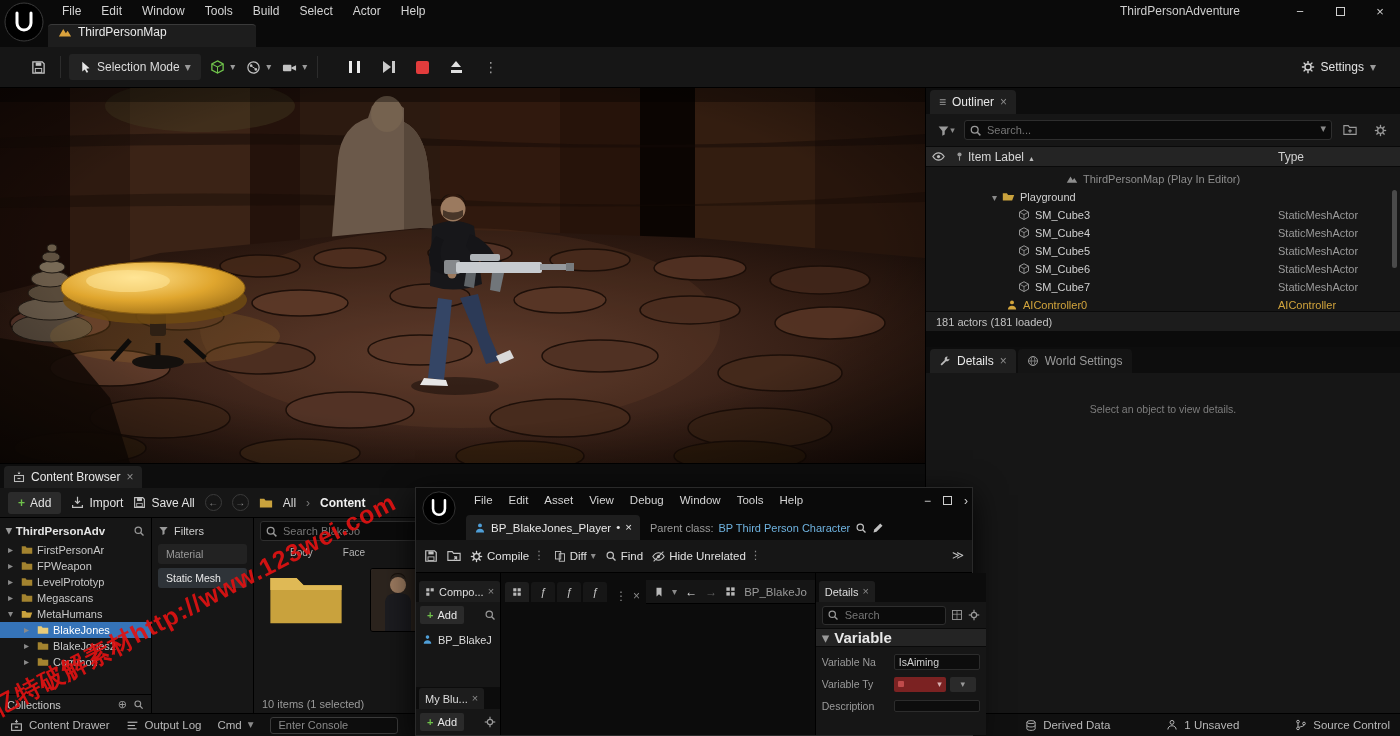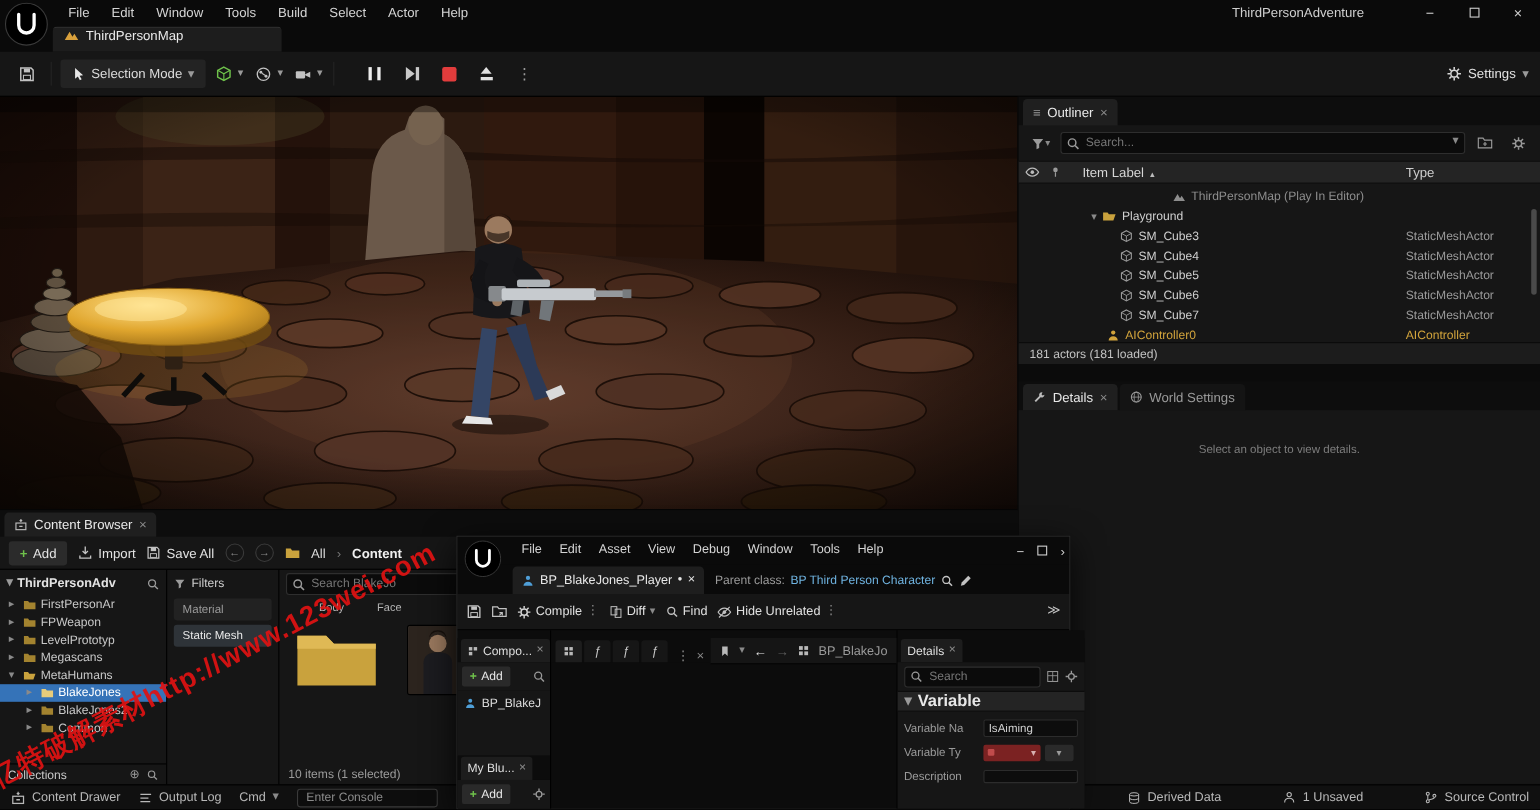--- a/index.html
+++ b/index.html
@@ -38,21 +38,21 @@
 .menus{display:flex;margin-left:52px}
 .mi{padding:0 10px;line-height:22px;color:#d4d4d4;cursor:default}
 .win-title{position:absolute;left:1080px;width:200px;text-align:center;color:#cfcfcf}
 .win-controls{position:absolute;right:0;top:0;height:22px;display:flex;align-items:center}
 .wc{width:40px;height:22px;display:flex;align-items:center;justify-content:center;color:#cfcfcf;font-size:13px}
 .logo-main{position:absolute;left:4px;top:2px;z-index:4}
 
 .tabrow{position:absolute;left:0;top:22px;width:1400px;height:25px;background:#0a0a0a}
 .level-tab{position:absolute;left:48px;top:2px;width:208px;height:23px;background:#1d1d1d;border-radius:4px 4px 0 0;border-top:1px solid #3a3a3a;display:flex;align-items:flex-start;gap:6px;padding:0 10px;color:#eaeaea}
 
-.toolbar{position:absolute;left:0;top:47px;width:1400px;height:41px;background:#161616;border-bottom:1px solid #000;display:flex;align-items:center;padding:0 10px;gap:8px}
+.toolbar{position:absolute;left:0;top:47px;width:1400px;height:41px;background:#161616;border-bottom:1px solid #000;display:flex;align-items:center;padding:0 24px;gap:8px}
 .tbtn{background:transparent;border:0;color:#dcdcdc;display:flex;align-items:center;justify-content:center;gap:5px;height:26px;min-width:28px;cursor:pointer;font-family:inherit;font-size:12px}
 .mode-btn{background:#232323;border-radius:3px;padding:0 10px}
 .vdiv{width:1px;height:22px;background:#050505;border-right:1px solid #2c2c2c}
 .playctl{display:flex;align-items:center;gap:4px;margin-left:14px}
 .pcb{width:30px;height:28px;background:transparent;border:0;display:flex;align-items:center;justify-content:center;cursor:pointer;color:#cfcfcf;font-size:14px}
 .settings{margin-left:auto;display:flex;align-items:center;gap:6px;color:#e2e2e2;cursor:pointer}
 
 .viewport{position:absolute;left:0;top:88px;width:925px;height:375px;background:#120a06;overflow:hidden}
 
 .right-panel{position:absolute;left:925px;top:88px;width:475px;height:625px;background:#161616;border-left:1px solid #000}
@@ -463,21 +463,21 @@
             <path d="M1 8s3-4.5 7-4.5S15 8 15 8s-3 4.5-7 4.5S1 8 1 8z" fill="none" stroke="#bbb" stroke-width="1.4"></path>
             <circle cx="8" cy="8" r="2" fill="#bbb"></circle>
           </svg>
         </span>
       <span style="width:18px;display:flex;justify-content:center">
           <svg width="11" height="11" viewBox="0 0 16 16">
             <circle cx="8" cy="5" r="3" fill="#9a9a9a"></circle>
             <line x1="8" y1="8" x2="8" y2="14" stroke="#9a9a9a" stroke-width="1.6"></line>
           </svg>
         </span>
-      <span style="margin-left:16px">Item Label</span>
+      <span style="margin-left:0">Item Label</span>
       <span class="gi gi-up" style="color:#bbb;margin-left:4px"></span>
       <span class="type-col">Type</span>
     </div>
     <div class="o-rows">
       <div class="o-row dim" style="padding-left:140px">
         <span>
             <svg width="12" height="12" viewBox="0 0 16 16">
               <path d="M1 13L6 4.5l3 5 2-3 4 6.5z" fill="#8d8d8d"></path>
             </svg>
           </span>

